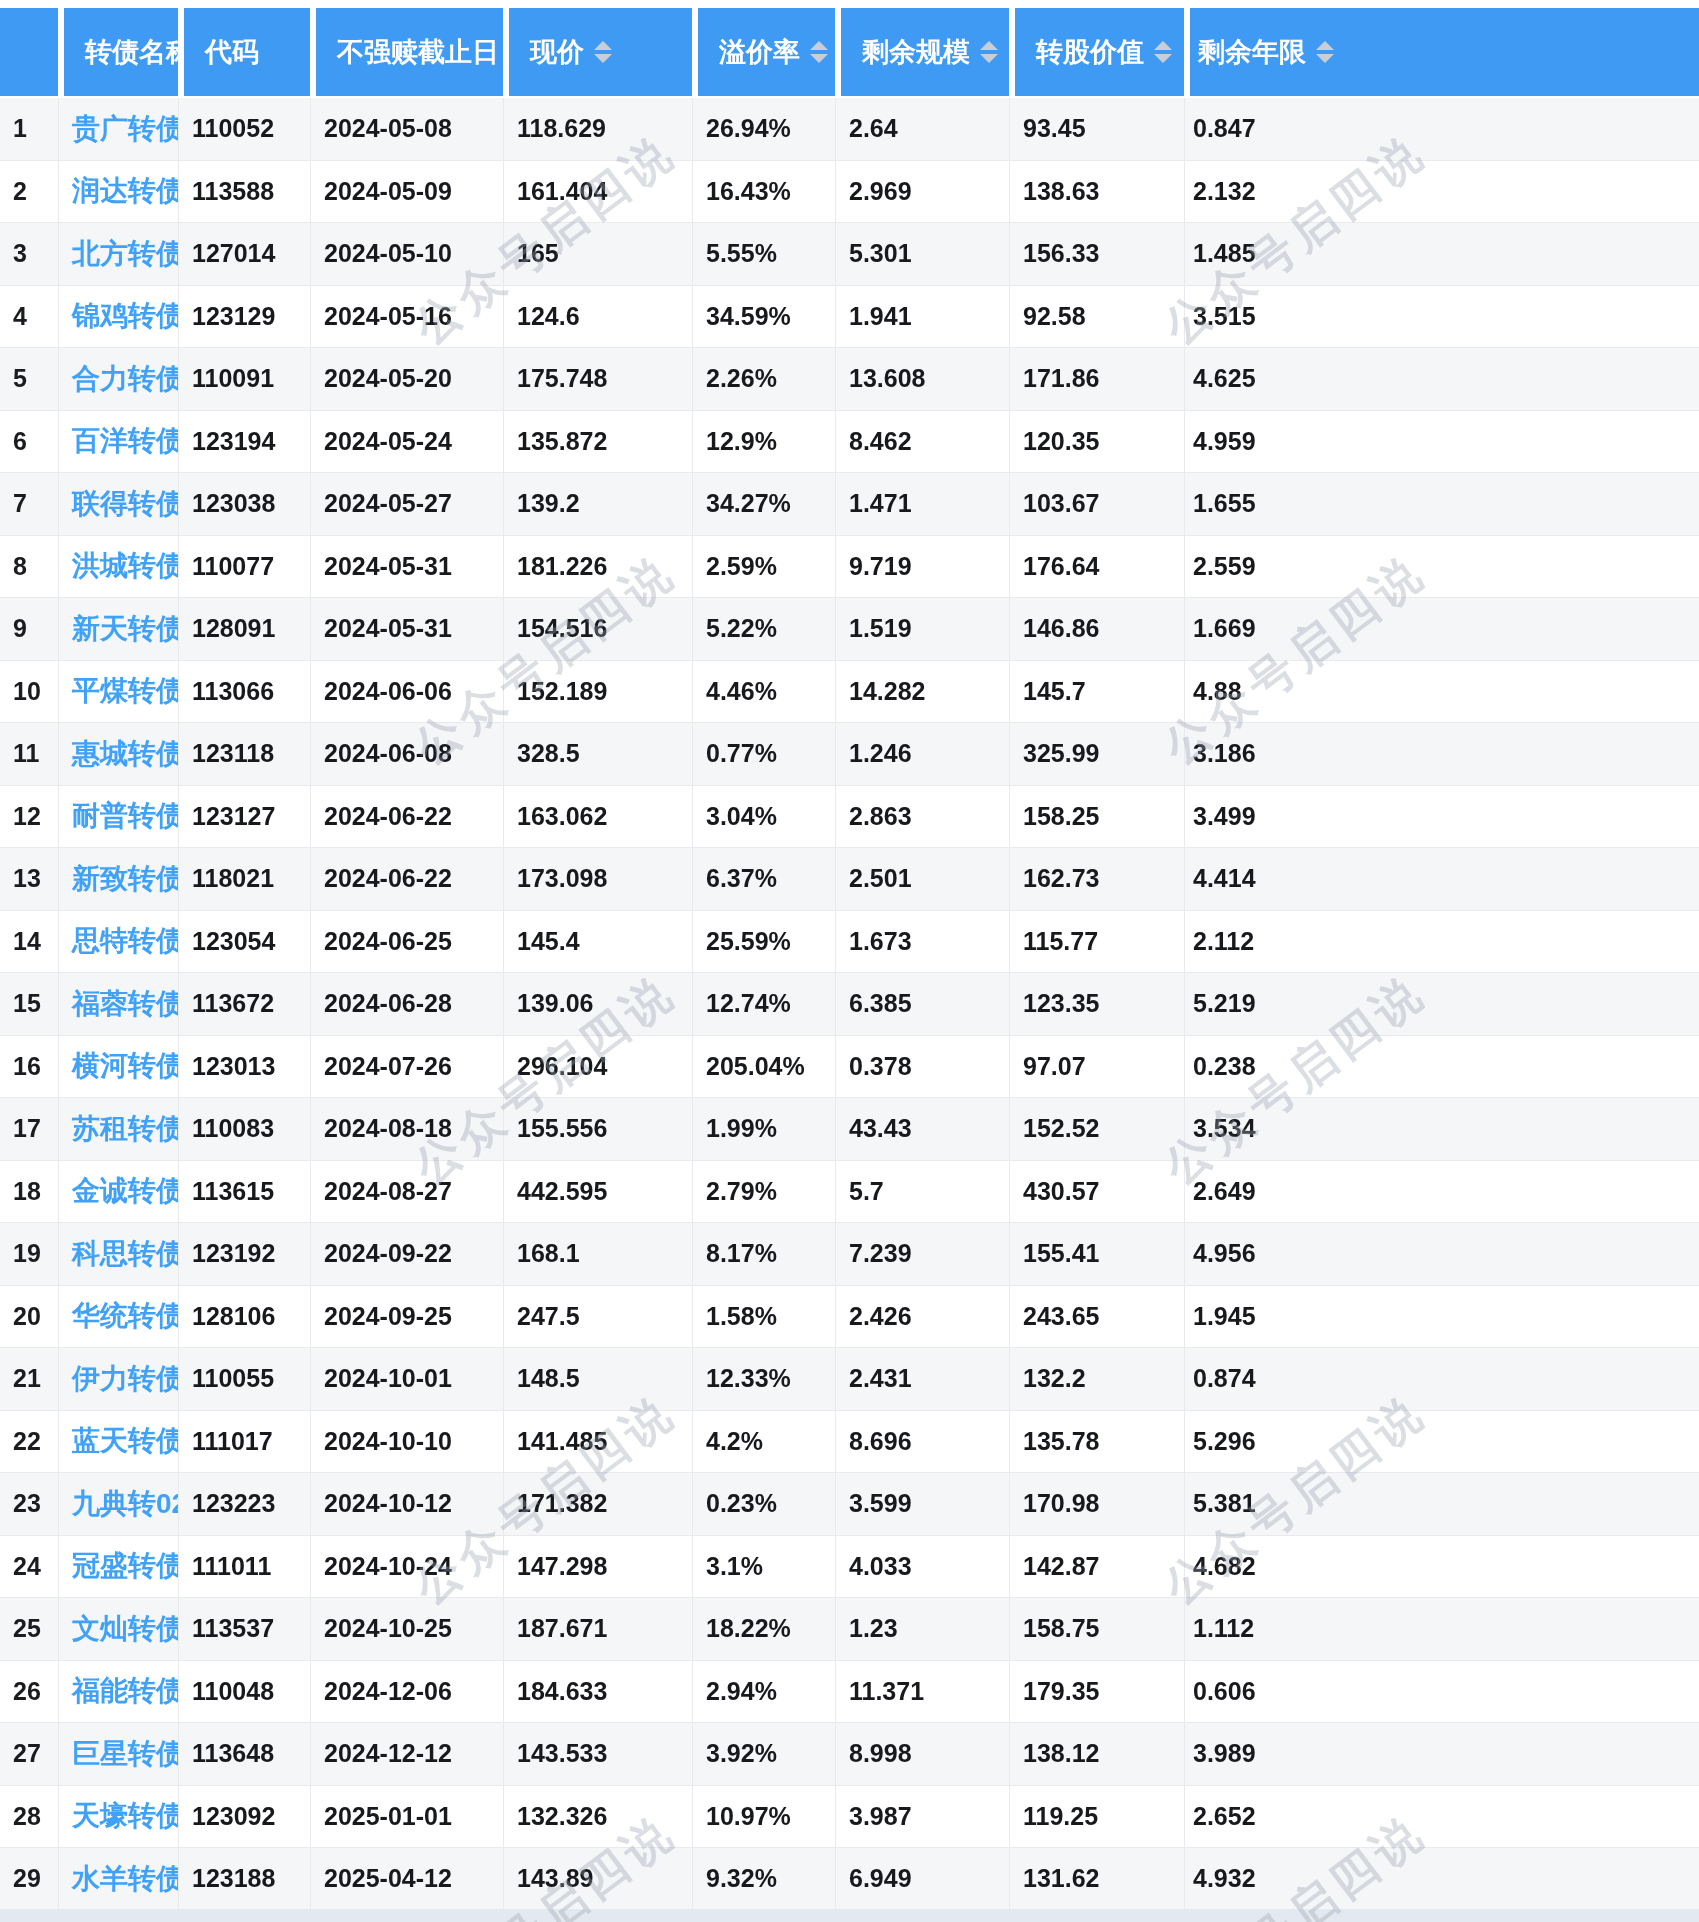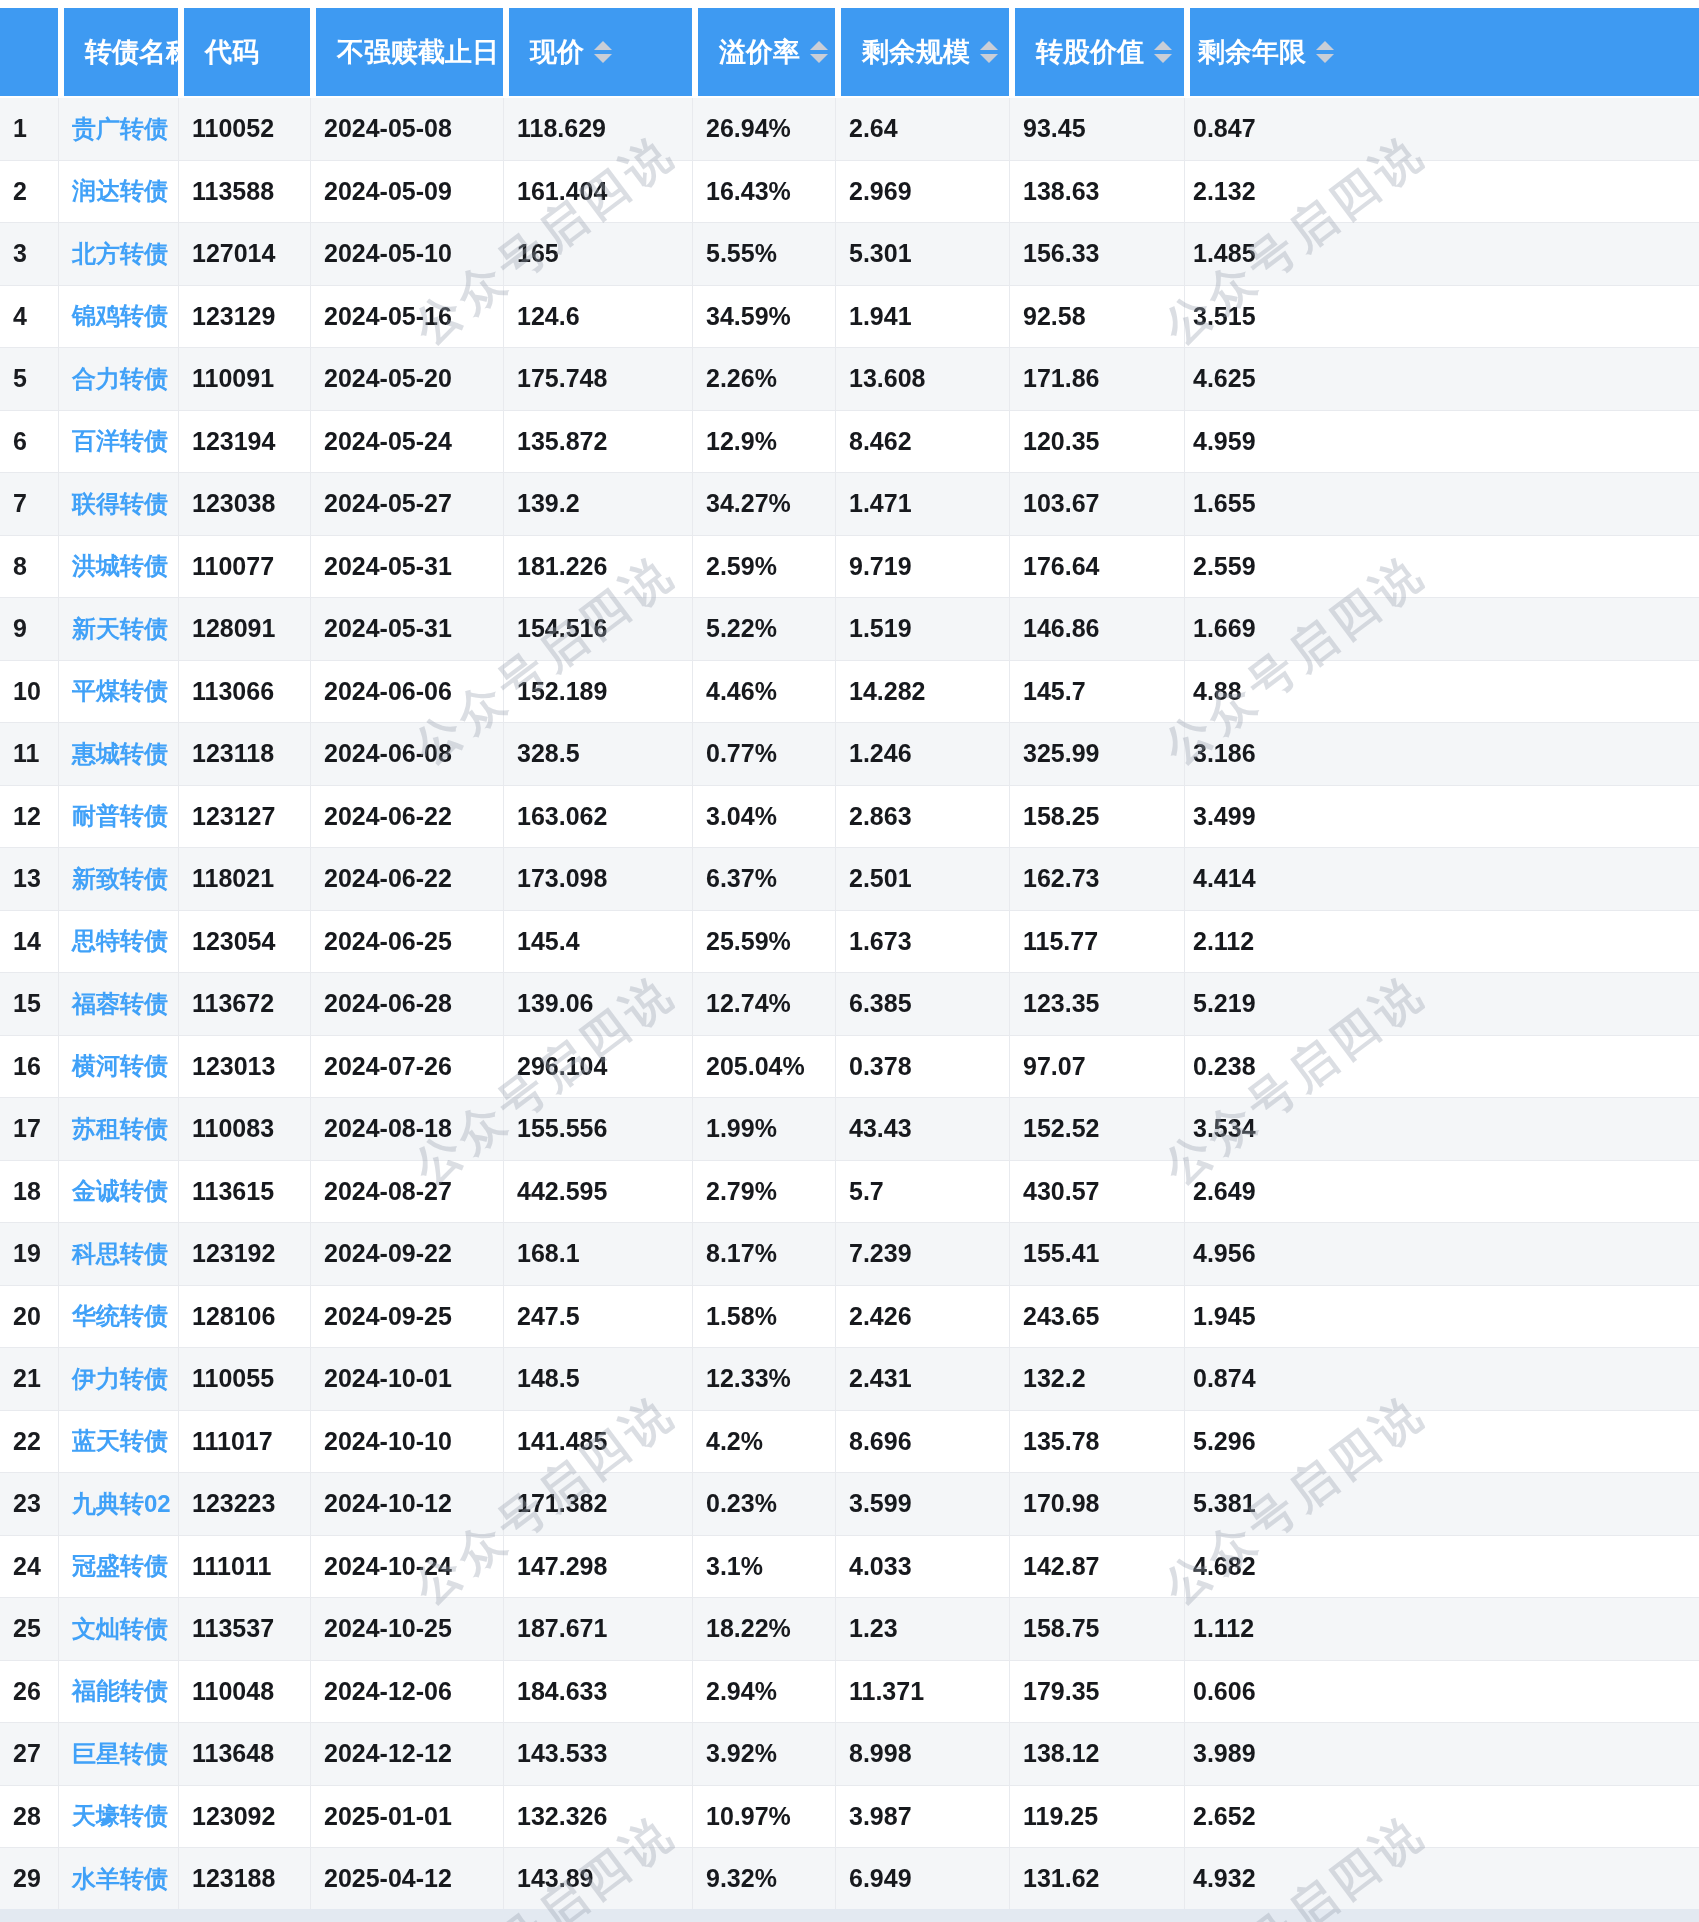--- a/index.html
+++ b/index.html
@@ -25,21 +25,21 @@
   .sort i{display:block;width:0;height:0;border-left:9px solid transparent;border-right:9px solid transparent;}
   .sort .up{border-bottom:9px solid #C9CED7;}
   .sort .down{border-top:9px solid #C9CED7;}
 
   
   .tr{display:flex;height:62.5px;align-items:stretch;border-bottom:1px solid var(--border);background:#fff;}
   .tr:nth-child(odd){background:var(--stripe);}
   .td{display:flex;align-items:center;padding-left:13px;font-size:25px;font-weight:600;color:var(--text);white-space:nowrap;overflow:hidden;}
   .td + .td{border-left:1px solid var(--border);}
   .td.idx{color:#1A1C20;}
-  .bond-link{color:var(--link-blue);font-size:24px;font-weight:600;text-decoration:none;cursor:pointer;}
+  .bond-link{color:var(--link-blue);font-size:28px;font-weight:600;text-decoration:none;cursor:pointer;}
 
   
   .c0{width:58px;}
   .c1{width:120px;}
   .c2{width:132px;}
   .c3{width:193px;}
   .c4{width:189px;}
   .c5{width:143px;}
   .c6{width:174px;}
   .c7{width:175px;}

